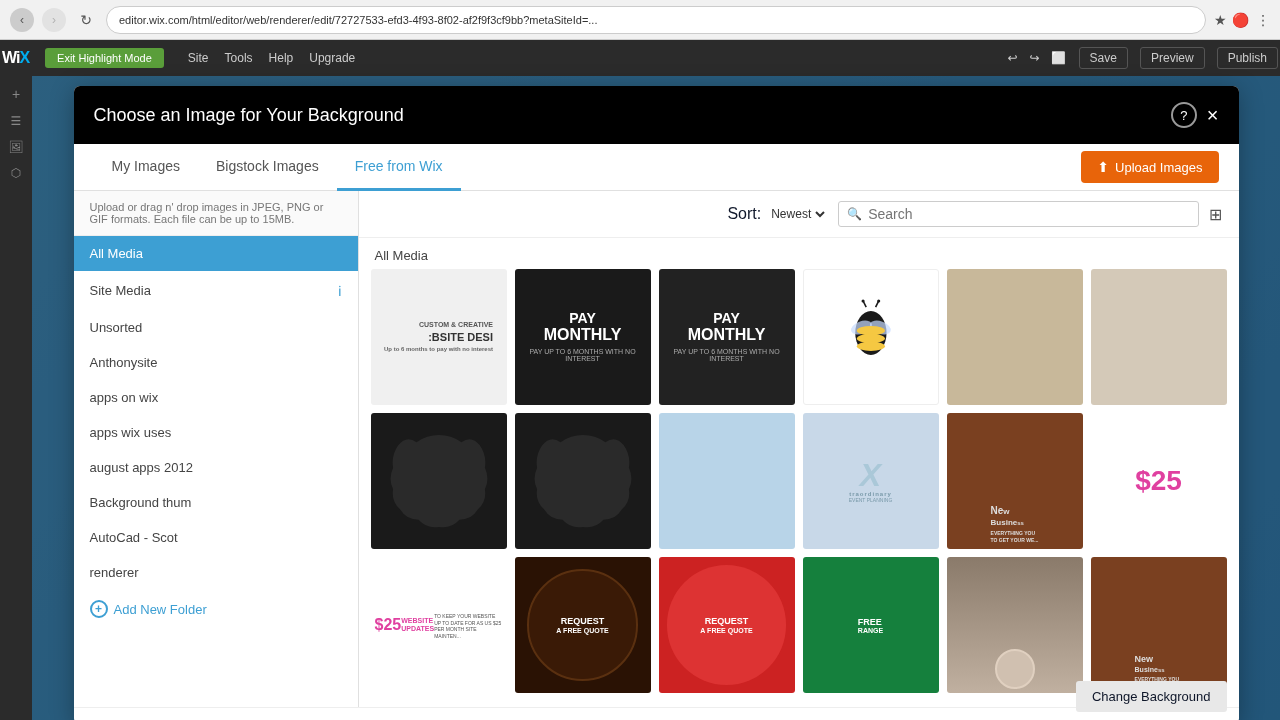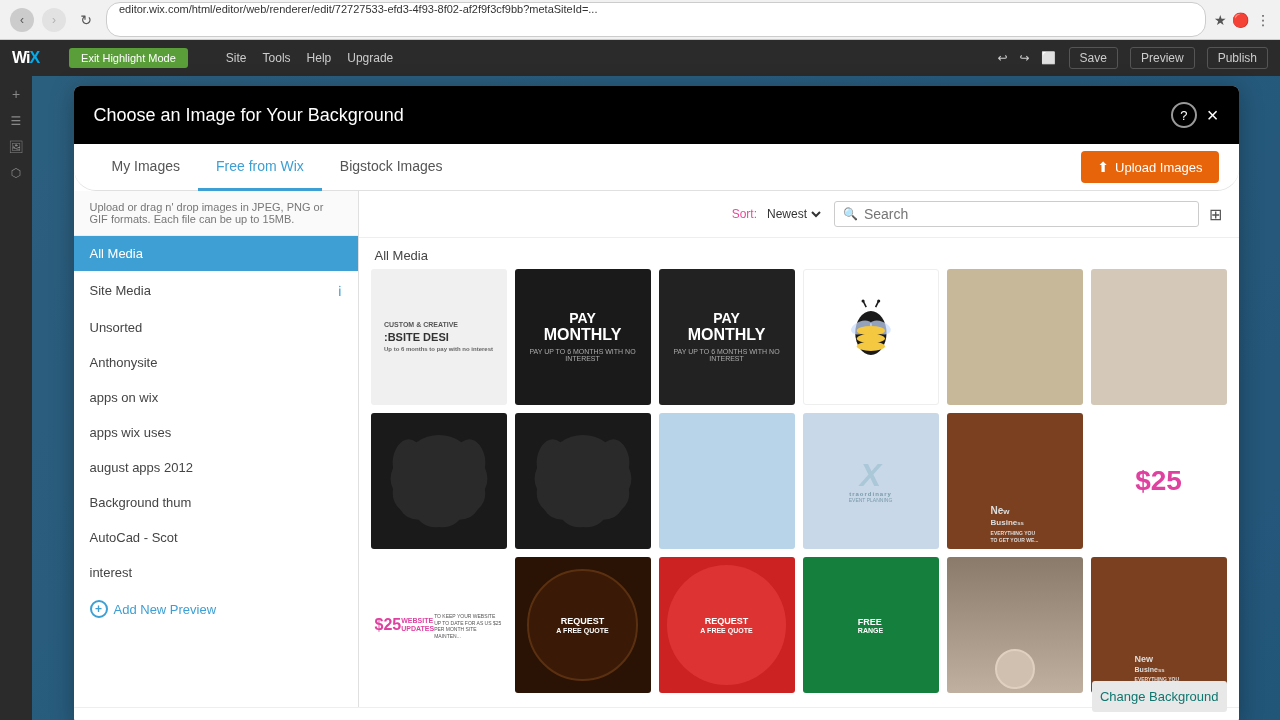--- a/index.html
+++ b/index.html
@@ -28,40 +28,40 @@
       border: none;
       background: #ccc;
       cursor: pointer;
       display: flex; align-items: center; justify-content: center;
       font-size: 12px; color: #555;
     }
     .browser-nav-btn:disabled { opacity: 0.4; }
     .browser-reload { width: 24px; height: 24px; background: none; border: none; cursor: pointer; font-size: 14px; color: #555; }
     .browser-address-bar {
       flex: 1;
-      height: 35px;
+      height: 28px;
       border-radius: 14px;
       border: 1px solid #ccc;
       padding: 0 12px;
       font-size: 12px;
       color: #333;
       background: white;
-      display: flex; align-items: flex-start;
+      display: flex; align-items: center;
     }
     .browser-icons { display: flex; gap: 6px; align-items: center; }
     .browser-icon { font-size: 14px; color: #555; cursor: pointer; }
 
     
     .wix-editor-bar {
       background: #2b2b2b;
       height: 36px;
       display: flex;
       align-items: center;
-      padding: 0 12px;
-      gap: 30px;
+      padding: 0 2px;
+      gap: 16px;
     }
     .wix-logo {
       color: white;
       font-weight: bold;
       font-size: 16px;
       letter-spacing: -1px;
     }
     .wix-logo span { color: #00adef; }
     .editor-mode-btn {
       background: #5a9e3a;
@@ -187,21 +187,20 @@
 
     
     .modal-tabs {
       background: white;
       padding: 0 20px;
       display: flex;
       align-items: center;
       border-bottom: 1px solid #e0e0e0;
       flex-shrink: 0;
       gap: 0;
-      border-radius: 22px;
     }
     .tab {
       padding: 14px 18px;
       font-size: 14px;
       color: #555;
       cursor: pointer;
       border-bottom: 3px solid transparent;
       margin-bottom: -1px;
     }
     .tab.active {
@@ -230,21 +229,21 @@
 
     
     .upload-hint {
       padding: 10px 16px;
       font-size: 11px;
       color: #777;
       background: #fafafa;
       border-bottom: 1px solid #eee;
       flex-shrink: 0;
     }
-    .sort-label { font-size: 12px; color: #ec4899; }
+    .sort-label { font-size: 16px; color: #0f172a; }
     .sort-select {
       font-size: 12px;
       border: none;
       color: #333;
       background: none;
       cursor: pointer;
       font-weight: 500;
     }
     .search-input-container {
       flex: 1;
@@ -375,23 +374,23 @@
     }
 
     
     .change-bg-btn {
       position: absolute;
       bottom: 12px;
       right: 12px;
       background: #e8e8e8;
       border: none;
       border-radius: 3px;
-      padding: 8px 8px;
+      padding: 8px 16px;
       font-size: 13px;
-      color: #0f766e;
+      color: #0f172a;
       cursor: pointer;
     }
 
     
     .image-grid::-webkit-scrollbar { width: 6px; }
     .image-grid::-webkit-scrollbar-track { background: #f1f1f1; }
     .image-grid::-webkit-scrollbar-thumb { background: #bbb; border-radius: 3px; }
 
     .left-panel::-webkit-scrollbar { width: 4px; }
     .left-panel::-webkit-scrollbar-track { background: #f1f1f1; }
@@ -451,22 +450,22 @@
     <div class="modal-header">
       <span class="modal-title">Choose an Image for Your Background</span>
       <div class="modal-header-actions">
         <button class="modal-help-btn">?</button>
         <button class="modal-close-btn">×</button>
       </div>
     </div>
 
     <div class="modal-tabs">
       <div class="tab">My Images</div>
+      <div class="tab">Bigstock Images</div>
       <div class="tab active">Free from Wix</div>
-      <div class="tab">Bigstock Images</div>
       <button class="upload-images-btn">
         <span style="font-size:14px;">⬆</span>
         <span>Upload Images</span>
       </button>
     </div>
 
     <div class="modal-body">
 
       <div class="left-panel">
 
@@ -494,26 +493,26 @@
         <div class="left-panel-item">
           <span>august apps 2012</span>
         </div>
         <div class="left-panel-item">
           <span>Background thum</span>
         </div>
         <div class="left-panel-item">
           <span>AutoCad - Scot</span>
         </div>
         <div class="left-panel-item">
-          <span>interest</span>
+          <span>renderer</span>
         </div>
 
         <div class="add-folder">
           <div class="add-folder-icon">+</div>
-          <span>Add New Preview</span>
+          <span>Add New Folder</span>
         </div>
       </div>
 
       <div class="content-area">
 
         <div class="content-header">
           <span style="font-size:11px;color:#777;flex:1;"></span>
           <div class="sort-row">
             <span class="sort-label">Sort:</span>
             <select class="sort-select">
@@ -528,21 +527,21 @@
           </div>
           <button class="grid-view-btn">⊞</button>
         </div>
 
         <div class="section-label">All Media</div>
 
         <div class="image-grid">
           <div class="image-grid-inner">
 
             <div class="image-thumb thumb-website-desi">
-              <div style="font-size:9px;color:#333;text-align:left;padding:4px;font-weight:bold;line-height:1.3;">
+              <div style="font-size:9px;color:#333;text-align:right;padding:4px;font-weight:bold;line-height:1.3;">
                 <div style="color:#555;font-size:7px;">CUSTOM &amp; CREATIVE</div>
                 <div style="font-size:11px;font-weight:900;">:BSITE DESI</div>
                 <div style="font-size:6px;color:#666;margin-top:2px;">Up to 6 months to pay with no interest</div>
               </div>
             </div>
             <div class="image-thumb" style="background:#1a1a1a;">
               <div style="color:white;text-align:center;font-weight:900;font-size:14px;text-transform:uppercase;line-height:1.1;">
                 <div>PAY</div>
                 <div style="font-size:16px;">MONTHLY</div>
                 <div style="font-size:7px;font-weight:400;margin-top:4px;color:#aaa;">PAY UP TO 6 MONTHS WITH NO INTEREST</div>

